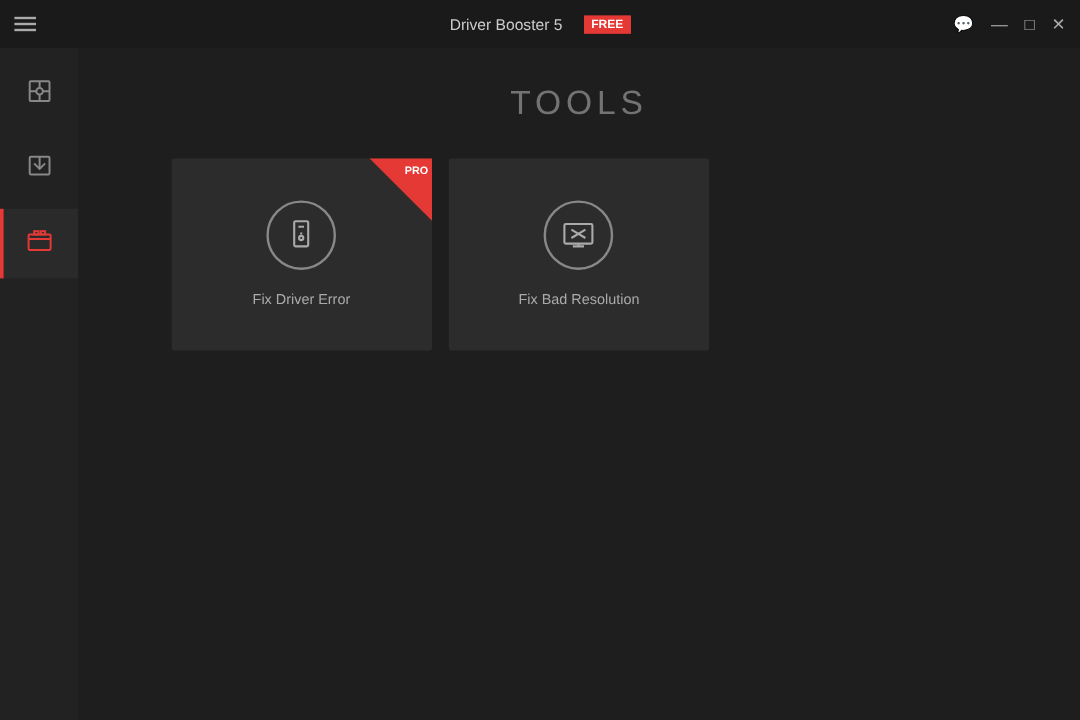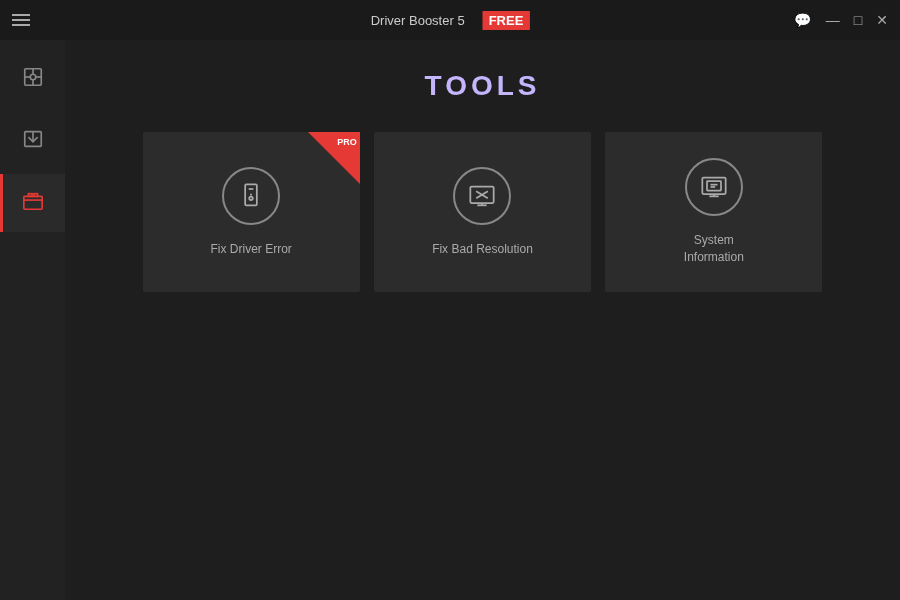--- a/index.html
+++ b/index.html
@@ -42,21 +42,21 @@
       transform: translateX(-50%);
       display: flex;
       align-items: center;
       gap: 18px;
       font-size: 13px;
       color: #ccc;
     }
     .free-badge {
       background: #e53935;
       color: #fff;
-      font-size: 13px;
+      font-size: 10px;
       font-weight: bold;
       padding: 1px 5px;
       border: 1px solid #e53935;
     }
     .title-bar-right {
       display: flex;
       align-items: center;
       gap: 14px;
     }
     .title-btn {
@@ -121,22 +121,22 @@
       background: #1e1e1e;
       display: flex;
       flex-direction: column;
       align-items: center;
       padding: 30px 40px;
       overflow: hidden;
     }
 
     .page-title {
       font-size: 28px;
-      font-weight: 700;
-      color: #c4b5fd;
+      font-weight: 400;
+      color: #737373;
       letter-spacing: 4px;
       margin-bottom: 30px;
     }
 
     
     .tools-grid {
       display: grid;
       grid-template-columns: repeat(3, 1fr);
       gap: 14px;
       width: 100%;
@@ -284,29 +284,16 @@
             <line x1="8" y1="20" x2="16" y2="20"></line>
             <line x1="12" y1="18" x2="12" y2="20"></line>
             <line x1="7" y1="8" x2="17" y2="14"></line>
             <line x1="17" y1="8" x2="7" y2="14"></line>
           </svg>
         </div>
         <span class="tool-label">Fix Bad Resolution</span>
       </div>
 
 
-      <div class="tool-card">
-        <div class="tool-icon-circle">
-          <svg width="28" height="28" viewBox="0 0 24 24" fill="none" stroke="#aaa" stroke-width="1.5">
-            <rect x="2" y="4" width="20" height="14" rx="1"></rect>
-            <line x1="8" y1="20" x2="16" y2="20"></line>
-            <line x1="12" y1="18" x2="12" y2="20"></line>
-            <rect x="6" y="7" width="12" height="8" rx="0.5"></rect>
-            <line x1="9" y1="10" x2="15" y2="10"></line>
-            <line x1="9" y1="12" x2="13" y2="12"></line>
-          </svg>
-        </div>
-        <span class="tool-label">System<br>Information</span>
-      </div>
 
     </div>
   </div>
 </div>
 
 </body></html>

